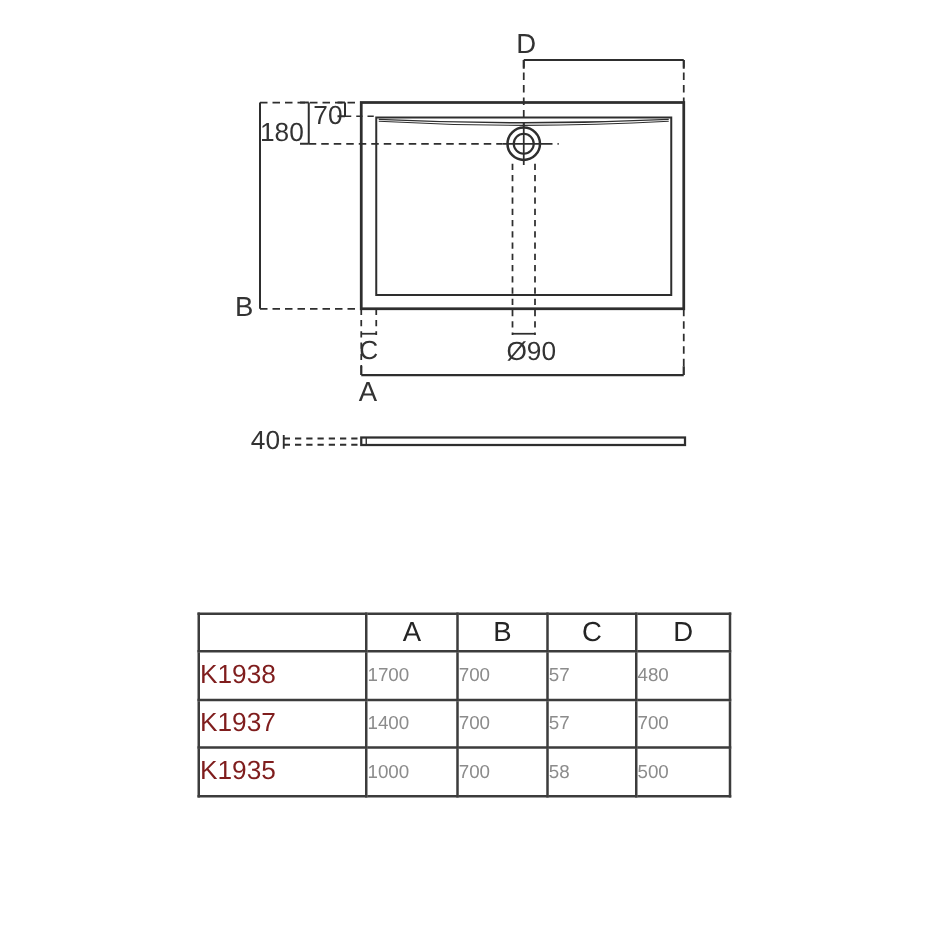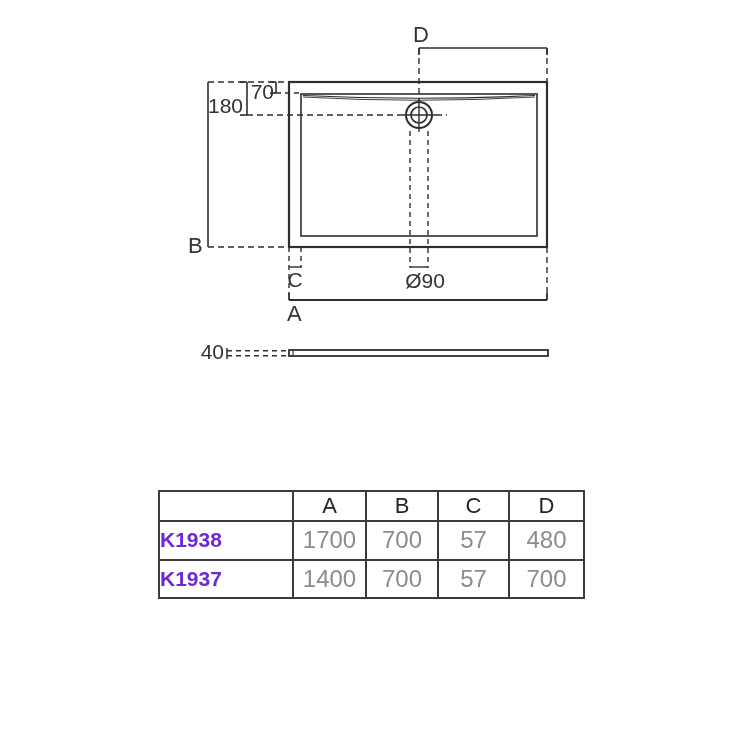--- a/index.html
+++ b/index.html
@@ -45,30 +45,30 @@
   table.dims-table thead tr { height: 30px; }
   table.dims-table tbody tr { height: 38.6px; }
   th.h-cell {
     font-size: 22px;
     font-weight: normal;
     color: #242424;
     text-align: center;
   }
   td.model-cell {
     font-size: 21px;
-    font-weight: bold;
-    color: #6d28d9;
+    font-weight: normal;
+    color: #7f1d1d;
     text-align: left;
     padding-left: 13px;
   }
   td.val-cell {
-    font-size: 24px;
+    font-size: 15px;
     font-weight: normal;
     color: #8c8c8c;
-    text-align: center;
+    text-align: left;
   }
 </style>
 </head>
 <body>
 
 <div class="stage">
 
   <svg class="drawing" width="750" height="460" viewBox="0 0 750 460">
 
     <g stroke="#2e2e2e" fill="none">
@@ -176,15 +176,22 @@
         <td class="val-cell">57</td>
         <td class="val-cell">480</td>
       </tr>
       <tr>
         <td class="model-cell">K1937</td>
         <td class="val-cell">1400</td>
         <td class="val-cell">700</td>
         <td class="val-cell">57</td>
         <td class="val-cell">700</td>
       </tr>
+      <tr>
+        <td class="model-cell">K1935</td>
+        <td class="val-cell">1000</td>
+        <td class="val-cell">700</td>
+        <td class="val-cell">58</td>
+        <td class="val-cell">500</td>
+      </tr>
     </tbody>
   </table>
 </div>
 
 </body></html>

